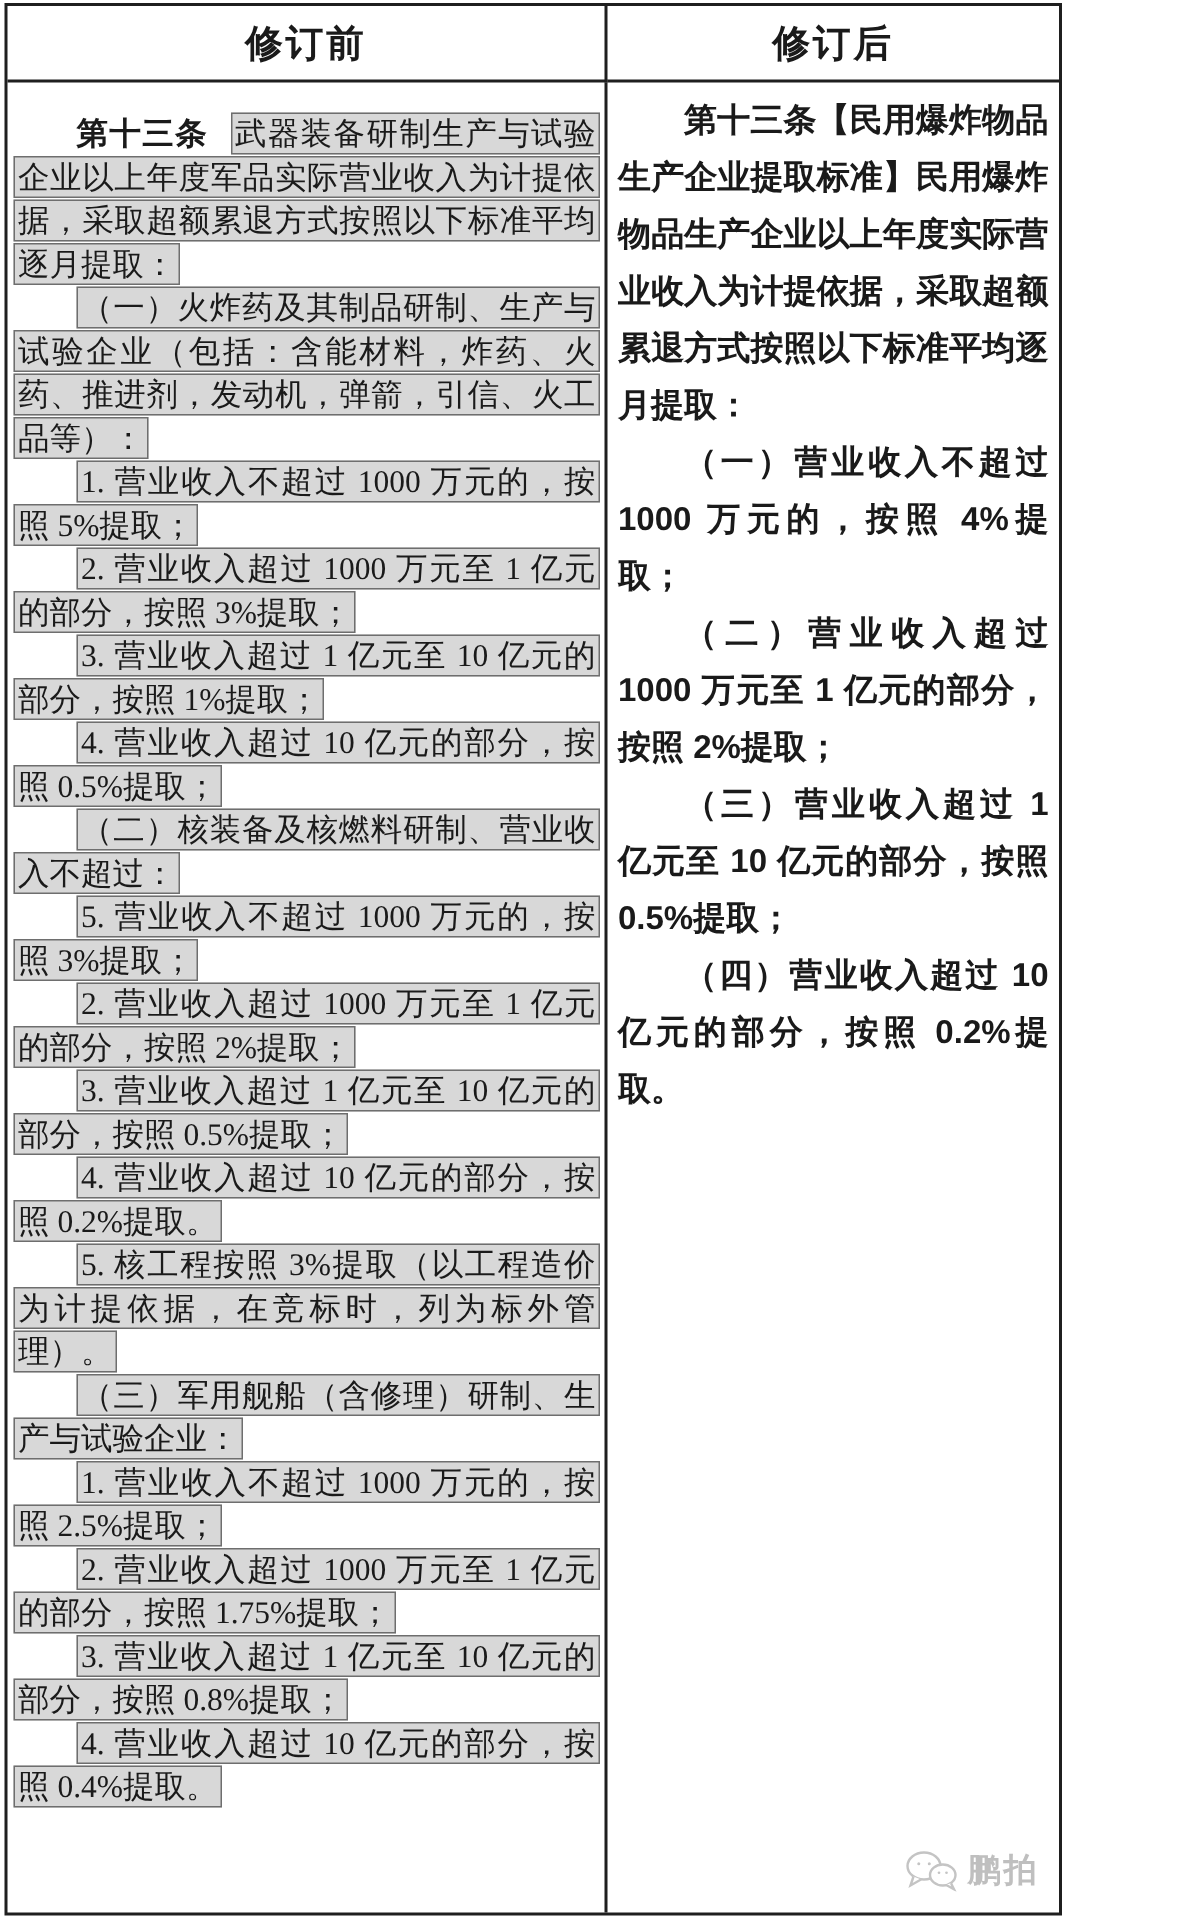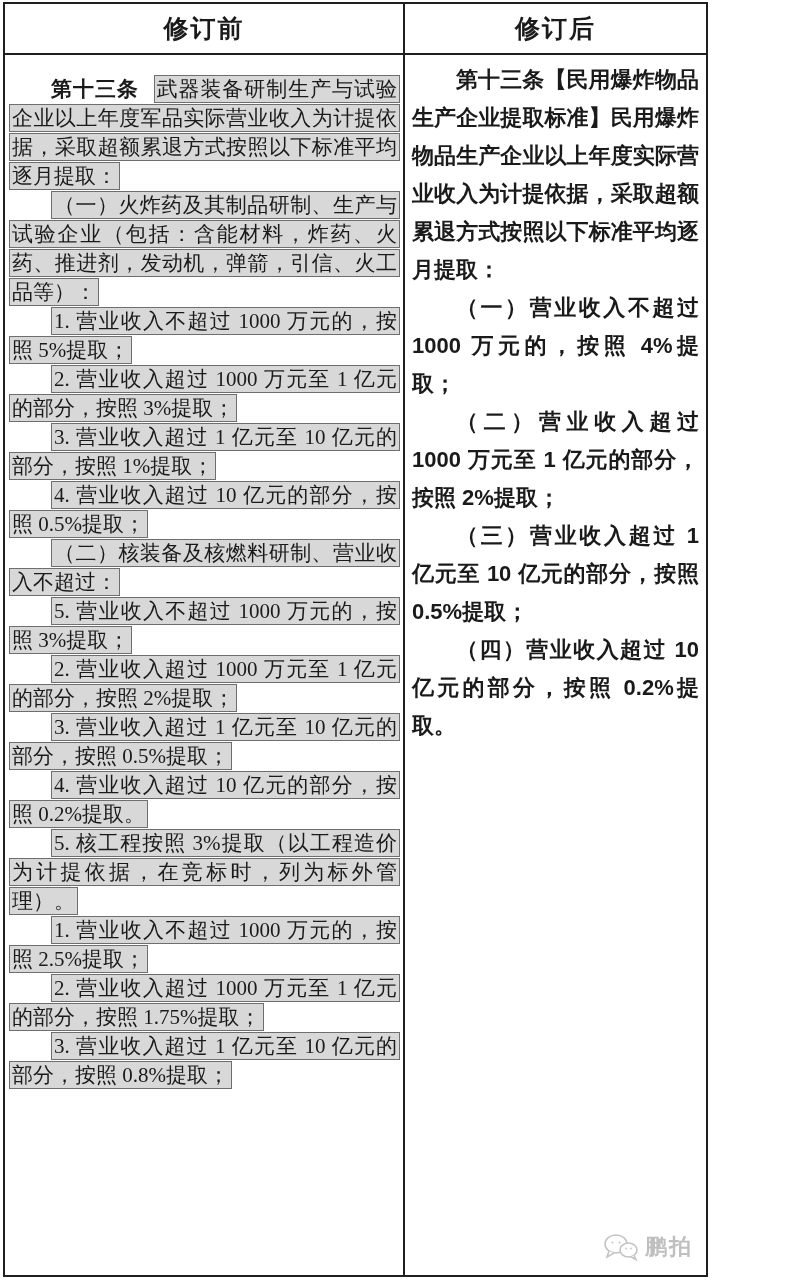--- a/index.html
+++ b/index.html
@@ -98,23 +98,25 @@
         <p class="lp"><span class="hl">1. 营业收入不超过 1000 万元的，按照 5%提取；</span></p>
         <p class="lp"><span class="hl">2. 营业收入超过 1000 万元至 1 亿元的部分，按照 3%提取；</span></p>
         <p class="lp"><span class="hl">3. 营业收入超过 1 亿元至 10 亿元的部分，按照 1%提取；</span></p>
         <p class="lp"><span class="hl">4. 营业收入超过 10 亿元的部分，按照 0.5%提取；</span></p>
         <p class="lp"><span class="hl">（二）核装备及核燃料研制、营业收入不超过：</span></p>
         <p class="lp"><span class="hl">5. 营业收入不超过 1000 万元的，按照 3%提取；</span></p>
         <p class="lp"><span class="hl">2. 营业收入超过 1000 万元至 1 亿元的部分，按照 2%提取；</span></p>
         <p class="lp"><span class="hl">3. 营业收入超过 1 亿元至 10 亿元的部分，按照 0.5%提取；</span></p>
         <p class="lp"><span class="hl">4. 营业收入超过 10 亿元的部分，按照 0.2%提取。</span></p>
         <p class="lp"><span class="hl">5. 核工程按照 3%提取（以工程造价为计提依据，在竞标时，列为标外管理）。</span></p>
+        <p class="lp"><span class="hl">（三）军用舰船（含修理）研制、生产与试验企业：</span></p>
         <p class="lp"><span class="hl">1. 营业收入不超过 1000 万元的，按照 2.5%提取；</span></p>
         <p class="lp"><span class="hl">2. 营业收入超过 1000 万元至 1 亿元的部分，按照 1.75%提取；</span></p>
         <p class="lp"><span class="hl">3. 营业收入超过 1 亿元至 10 亿元的部分，按照 0.8%提取；</span></p>
+        <p class="lp"><span class="hl">4. 营业收入超过 10 亿元的部分，按照 0.4%提取。</span></p>
       </div>
     <div class="body-right" id="right-col">
         <p class="rp">第十三条【民用爆炸物品生产企业提取标准】民用爆炸物品生产企业以上年度实际营业收入为计提依据，采取超额累退方式按照以下标准平均逐月提取：</p>
         <p class="rp">（一）营业收入不超过 1000 万元的，按照 4%提取；</p>
         <p class="rp">（二）营业收入超过 1000 万元至 1 亿元的部分，按照 2%提取；</p>
         <p class="rp">（三）营业收入超过 1 亿元至 10 亿元的部分，按照 0.5%提取；</p>
         <p class="rp">（四）营业收入超过 10 亿元的部分，按照 0.2%提取。</p>
       </div>
   </div>
 

